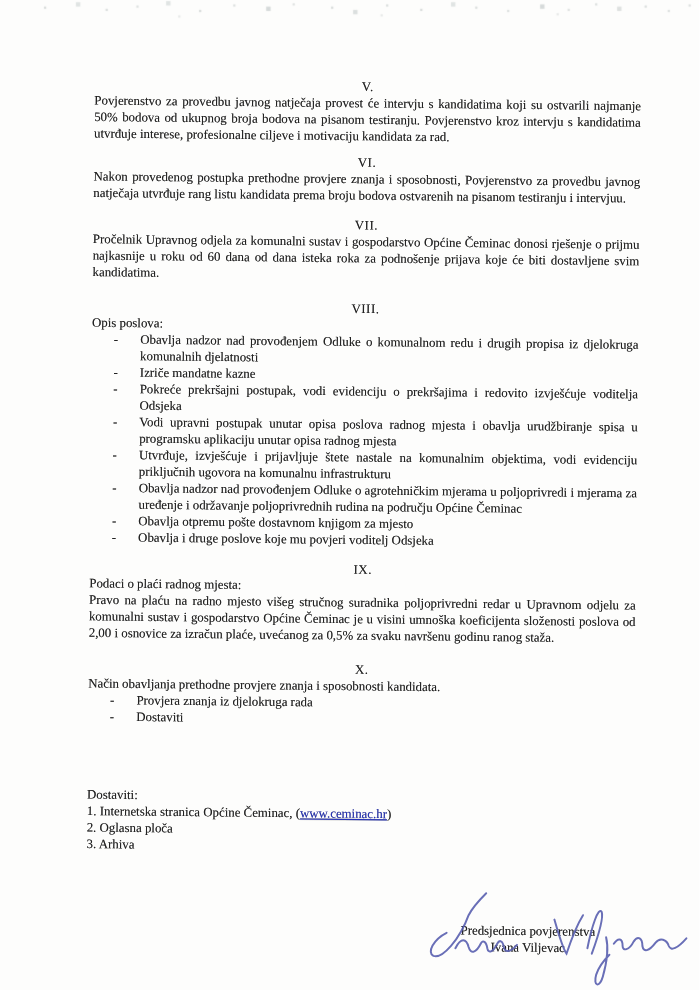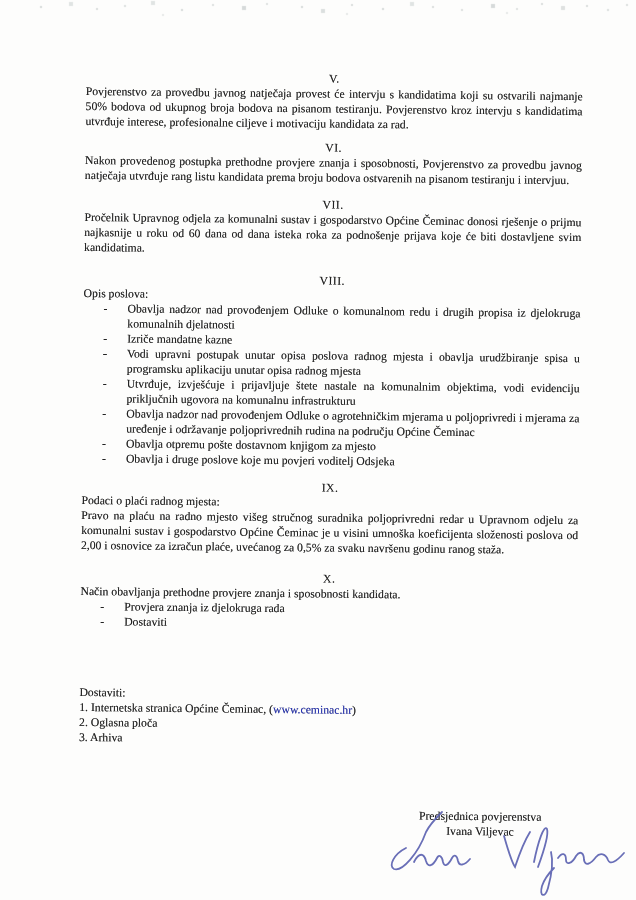--- a/index.html
+++ b/index.html
@@ -35,21 +35,21 @@
   .sec-num { text-align:center; letter-spacing:.5px; }
   .para { text-align:justify; margin:0; }
   .gap9  { margin-top:9px; }
   .gap12 { margin-top:12px; }
   .gap16 { margin-top:16px; }
   ul.dash-list { list-style:none; margin:0; padding:0; }
   ul.dash-list li { position:relative; padding-left:44px; text-align:justify; }
   ul.dash-list li .dash { position:absolute; left:20px; top:0; }
   .deliver { margin-top:56px; }
   .deliver p { margin:0; }
-  a.doc-link { color:#2431b8; cursor:pointer; }
+  a.doc-link { color:#2431b8; text-decoration:underline; cursor:pointer; }
   .sig-block { margin-top:60px; margin-left:316px; width:172px; text-align:center; }
   .sig-svg { position:absolute; left:386px; top:810px; }
 </style>
 </head>
 <body>
 
 <div class="paper">
   <div class="noise"></div>
 
   <div class="content">
@@ -61,21 +61,21 @@
     <p class="para">Nakon provedenog postupka prethodne provjere znanja i sposobnosti, Povjerenstvo za provedbu javnog natječaja utvrđuje rang listu kandidata prema broju bodova ostvarenih na pisanom testiranju i intervjuu.</p>
 
     <div class="sec-num gap12">VII.</div>
     <p class="para">Pročelnik Upravnog odjela za komunalni sustav i gospodarstvo Općine Čeminac donosi rješenje o prijmu najkasnije u roku od 60 dana od dana isteka roka za podnošenje prijava koje će biti dostavljene svim kandidatima.</p>
 
     <div class="sec-num gap16">VIII.</div>
     <p class="para">Opis poslova:</p>
     <ul class="dash-list">
       <li><span class="dash">-</span><span>Obavlja nadzor nad provođenjem Odluke o komunalnom redu i drugih propisa iz djelokruga komunalnih djelatnosti</span></li>
       <li><span class="dash">-</span><span>Izriče mandatne kazne</span></li>
-      <li><span class="dash">-</span></li>
+      <li><span class="dash">-</span><span>Pokreće prekršajni postupak, vodi evidenciju o prekršajima i redovito izvješćuje voditelja Odsjeka</span></li>
       <li><span class="dash">-</span><span>Vodi upravni postupak unutar opisa poslova radnog mjesta i obavlja urudžbiranje spisa u programsku aplikaciju unutar opisa radnog mjesta</span></li>
       <li><span class="dash">-</span><span>Utvrđuje, izvješćuje i prijavljuje štete nastale na komunalnim objektima, vodi evidenciju priključnih ugovora na komunalnu infrastrukturu</span></li>
       <li><span class="dash">-</span><span>Obavlja nadzor nad provođenjem Odluke o agrotehničkim mjerama u poljoprivredi i mjerama za uređenje i održavanje poljoprivrednih rudina na području Općine Čeminac</span></li>
       <li><span class="dash">-</span><span>Obavlja otpremu pošte dostavnom knjigom za mjesto</span></li>
       <li><span class="dash">-</span><span>Obavlja i druge poslove koje mu povjeri voditelj Odsjeka</span></li>
     </ul>
 
     <div class="sec-num gap12">IX.</div>
     <p class="para">Podaci o plaći radnog mjesta:</p>
     <p class="para">Pravo na plaću na radno mjesto višeg stručnog suradnika poljoprivredni redar u Upravnom odjelu za komunalni sustav i gospodarstvo Općine Čeminac je u visini umnoška koeficijenta složenosti poslova od 2,00 i osnovice za izračun plaće, uvećanog za 0,5% za svaku navršenu godinu ranog staža.</p>

